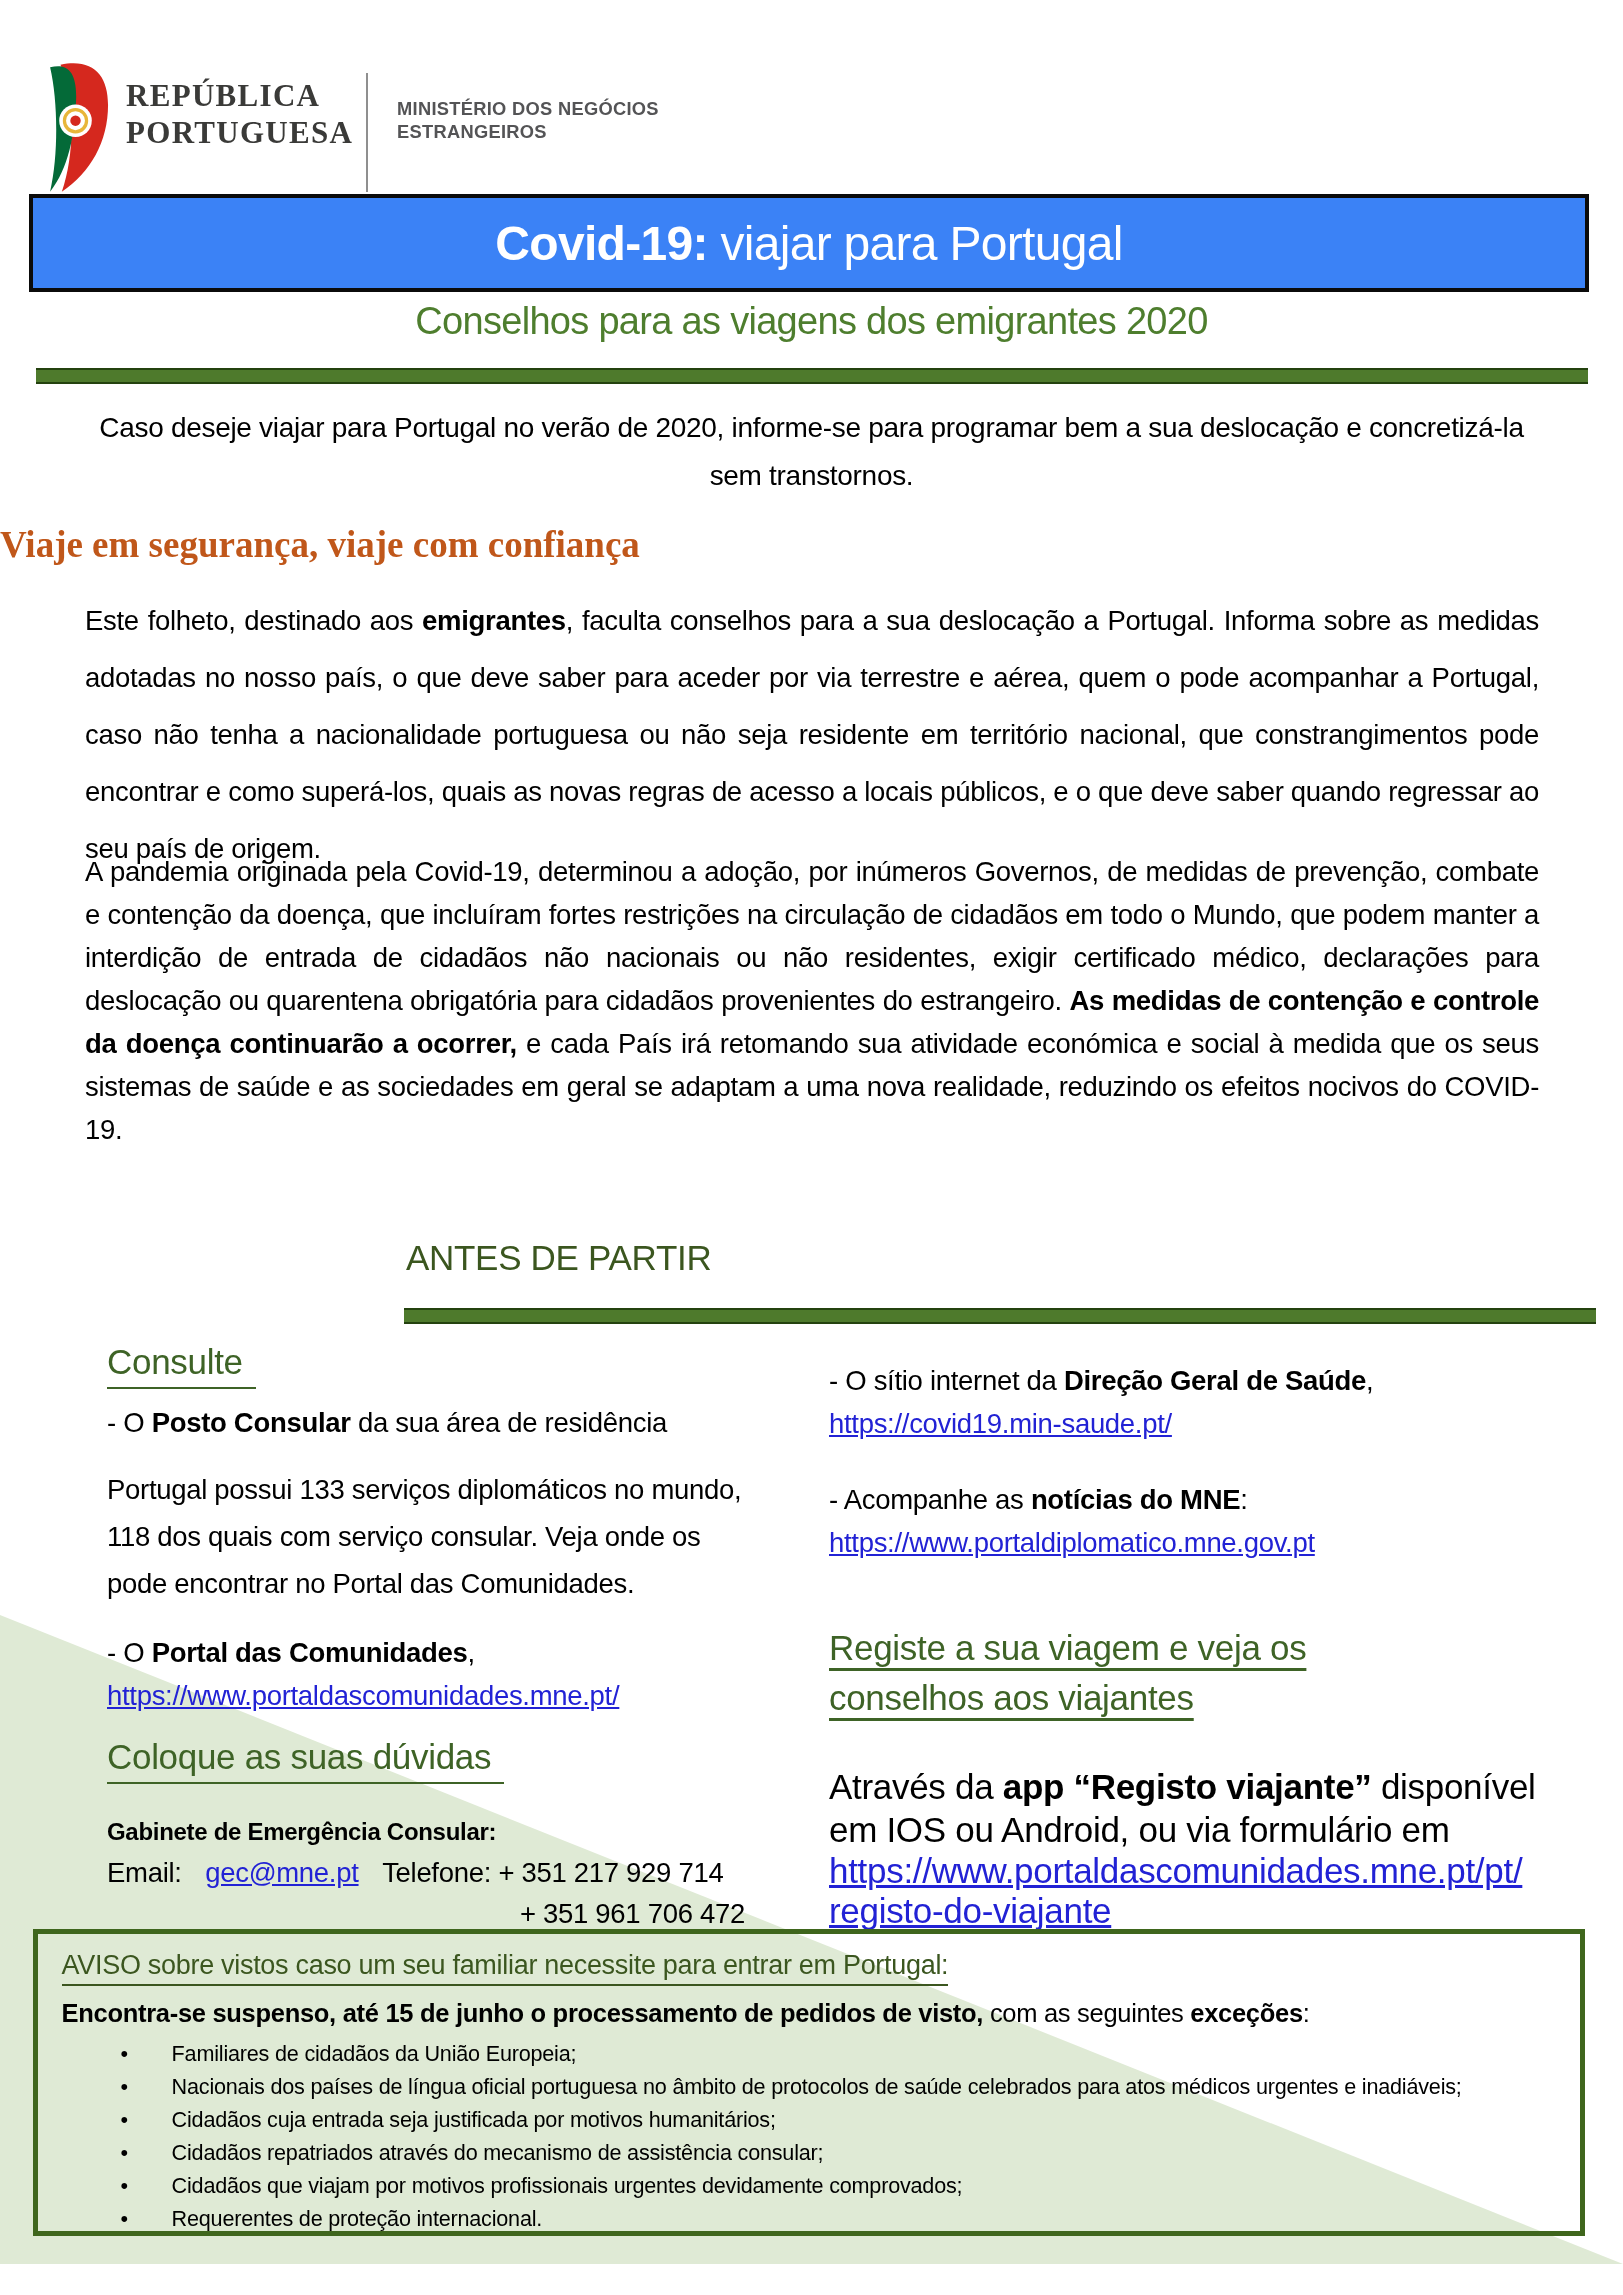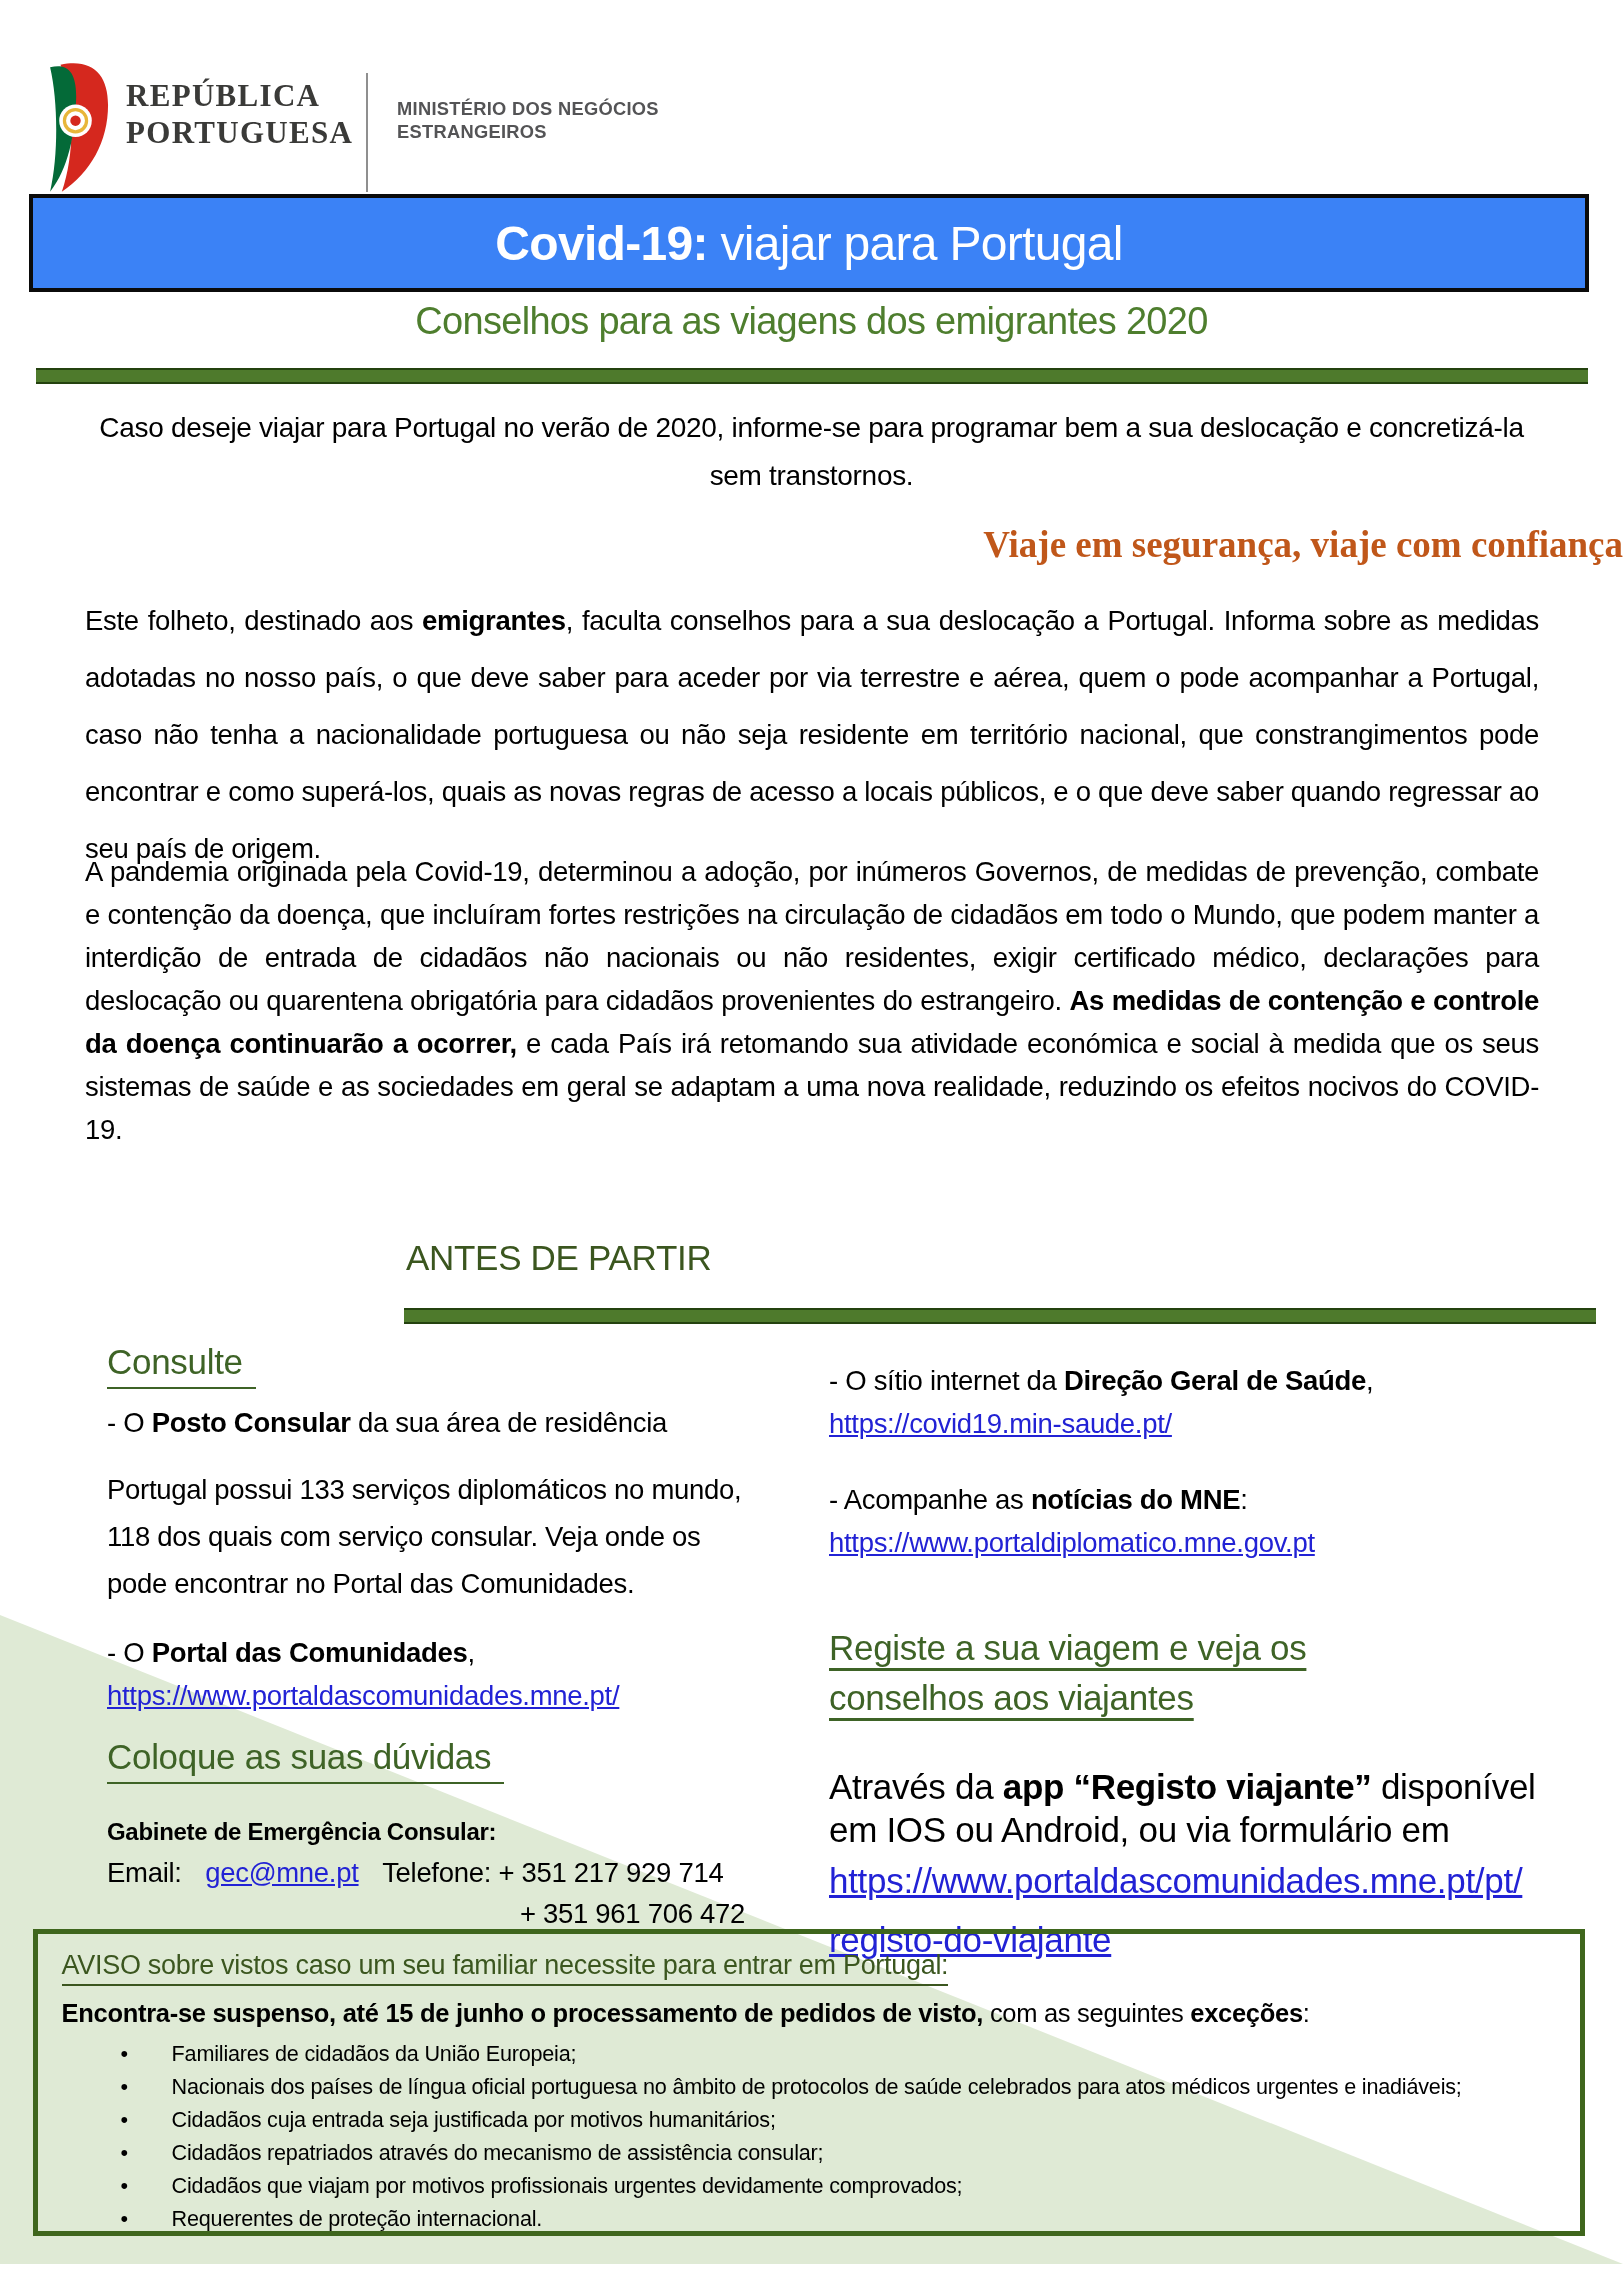--- a/index.html
+++ b/index.html
@@ -54,21 +54,21 @@
     height:12.4px;
   }
   .bar1{left:36px;top:368px;width:1552px;}
   .bar2{left:404px;top:1308px;width:1192px;}
 
   .intro{
     left:98px;top:404px;width:1427px;text-align:center;
     font-size:28px;line-height:48px;color:#000;letter-spacing:-0.3px;
   }
   .safety{
-    left:0;top:523px;width:1623px;text-align:right;
+    left:0;top:523px;width:1623px;text-align:left;
     font-family:"Liberation Serif", serif;font-weight:bold;
     font-size:37px;color:#c0571a;
   }
 
   .bodytext{
     font-size:27.5px;line-height:57px;letter-spacing:-0.3px;color:#000;
     text-align:justify;
   }
   .para1{left:85px;top:592px;width:1454px;}
   .para2{left:85px;top:850px;width:1454px;line-height:43px;}
@@ -92,21 +92,21 @@
   .phone2{font-size:27.5px;letter-spacing:-0.3px;text-align:right;margin-top:9.2px;}
 
   a.link{color:#2222d5;text-decoration:underline;cursor:pointer;}
   .registe{
     font-size:35px;line-height:50px;color:#3e6326;letter-spacing:-0.3px;
     max-width:576px;
     text-decoration:underline;text-decoration-thickness:2.6px;text-underline-offset:7.9px;
     margin:63px 0 42px;
   }
   .registo-para{font-size:35px;line-height:43px;letter-spacing:-0.3px;color:#000;}
-  .registo-link{display:block;max-width:700px;overflow-wrap:anywhere;line-height:59px;}
+  .registo-link{display:block;max-width:700px;overflow-wrap:anywhere;line-height:40px;}
 
   
   .aviso{
     left:33px;top:1929px;width:1552px;height:307px;
     box-sizing:border-box;border:5.2px solid #3f661d;
     padding:15.7px 23.6px 0 23.6px;background:transparent;
   }
   .aviso-h{
     display:inline-block;font-size:27px;color:#3b561f;letter-spacing:-0.3px;
     border-bottom:2px solid #3b561f;padding-bottom:3.3px;margin-bottom:13px;

